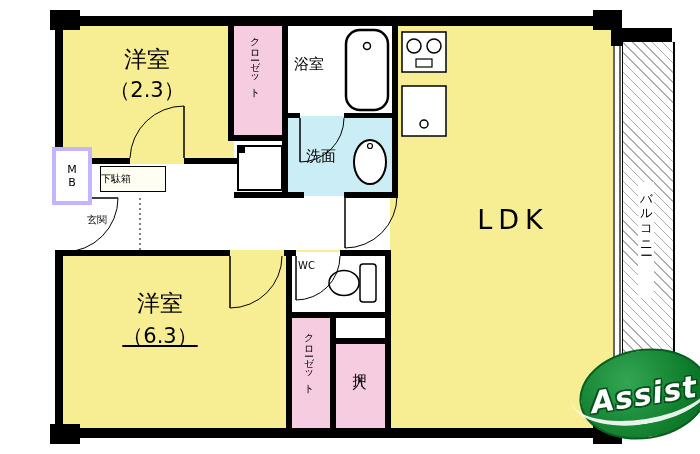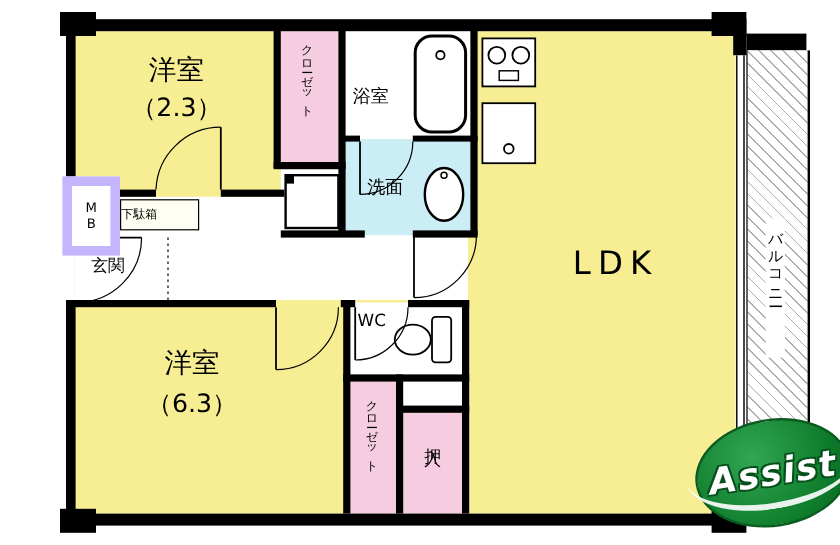--- a/index.html
+++ b/index.html
@@ -8,21 +8,21 @@
   .abs{position:absolute;}
   .fill-room{background:#F7EE94;}
   .fill-pink{background:#F6CCE0;}
   .fill-cyan{background:#CBEDF5;}
   .fill-white{background:#ffffff;}
   .wall{position:absolute;background:#000;}
   .label{position:absolute;white-space:nowrap;line-height:1.15;}
   .center{display:flex;flex-direction:column;align-items:center;justify-content:center;text-align:center;}
   .vtext{writing-mode:vertical-rl;text-orientation:upright;letter-spacing:2px;}
   .stack{word-break:break-all;text-align:center;}
-  .boxed{position:absolute;background:#fff;border:8px solid #c4b5fd;display:flex;align-items:center;justify-content:center;}
+  .boxed{position:absolute;background:#fff;border:4px solid #c4b5fd;display:flex;align-items:center;justify-content:center;}
   .thinbox{position:absolute;border:1.5px solid #000;display:flex;align-items:center;background:#fffef2;}
   #svgfx{position:absolute;left:0;top:0;z-index:6;pointer-events:none;}
   .balcony-hatch{position:absolute;background:repeating-linear-gradient(45deg,#ffffff 0 6px,#adadad 6px 7px);
                  border-left:1.5px solid #000;border-right:2px solid #000;z-index:2;}
   .lbl-z{z-index:8;}
   #logo{position:absolute;left:579px;top:349px;width:126px;height:86px;border-radius:50%;
         background:radial-gradient(circle at 38% 32%,#33a653 0%,#0E7C2B 65%,#0a6322 100%);
         border:2px solid #0a5c20;transform:rotate(-9deg);display:flex;align-items:center;justify-content:center;z-index:10;}
   #logo .swoosh{position:absolute;left:-10px;top:4px;width:142px;height:64px;border-radius:50%;
         border-bottom:5px solid rgba(255,255,255,.9);}
@@ -135,32 +135,32 @@
     <span style="font-size:10px;">下駄箱</span>
   </div>
 
   <div class="label center lbl-z" style="left:72px;top:46px;width:150px;">
     <div style="font-size:23px;">洋室</div>
     <div style="font-size:21px;margin-top:6px;">（2.3）</div>
   </div>
 
   <div class="label vtext lbl-z" style="left:249px;top:30px;height:104px;font-size:10px;letter-spacing:1px;">クローゼット</div>
 
-  <div class="label lbl-z" style="left:294px;top:72px;font-size:15px;">浴室</div>
+  <div class="label lbl-z" style="left:294px;top:56px;font-size:15px;">浴室</div>
 
   <div class="label lbl-z" style="left:306px;top:148px;font-size:15px;">洗面</div>
 
-  <div class="label lbl-z" style="left:76px;top:214px;font-size:14px;">玄関</div>
+  <div class="label lbl-z" style="left:87px;top:214px;font-size:10px;">玄関</div>
 
   <div class="label center lbl-z" style="left:70px;top:290px;width:180px;">
     <div style="font-size:23px;">洋室</div>
-    <div style="font-size:21px;margin-top:8px;">（6.3）</div>
+    <div style="font-size:21px;margin-top:8px;text-decoration:underline;">（6.3）</div>
   </div>
 
-  <div class="label stack lbl-z" style="left:298px;top:260px;width:13px;font-size:14px;">WC</div>
+  <div class="label stack lbl-z" style="left:298px;top:260px;width:13px;font-size:10px;">WC</div>
 
   <div class="label vtext lbl-z" style="left:303px;top:326px;height:98px;font-size:10px;letter-spacing:1px;">クローゼット</div>
 
   <div class="label vtext lbl-z" style="left:352px;top:362px;height:60px;font-size:14px;">押入</div>
 
   <div class="label center lbl-z" style="left:428px;top:204px;width:170px;">
     <div style="font-size:27px;letter-spacing:6px;text-align:right;">LDK</div>
   </div>
 
   <div class="label vtext lbl-z" style="left:638px;top:182px;height:112px;font-size:12.5px;background:#fff;padding:2px 1px;">バルコニー</div>

